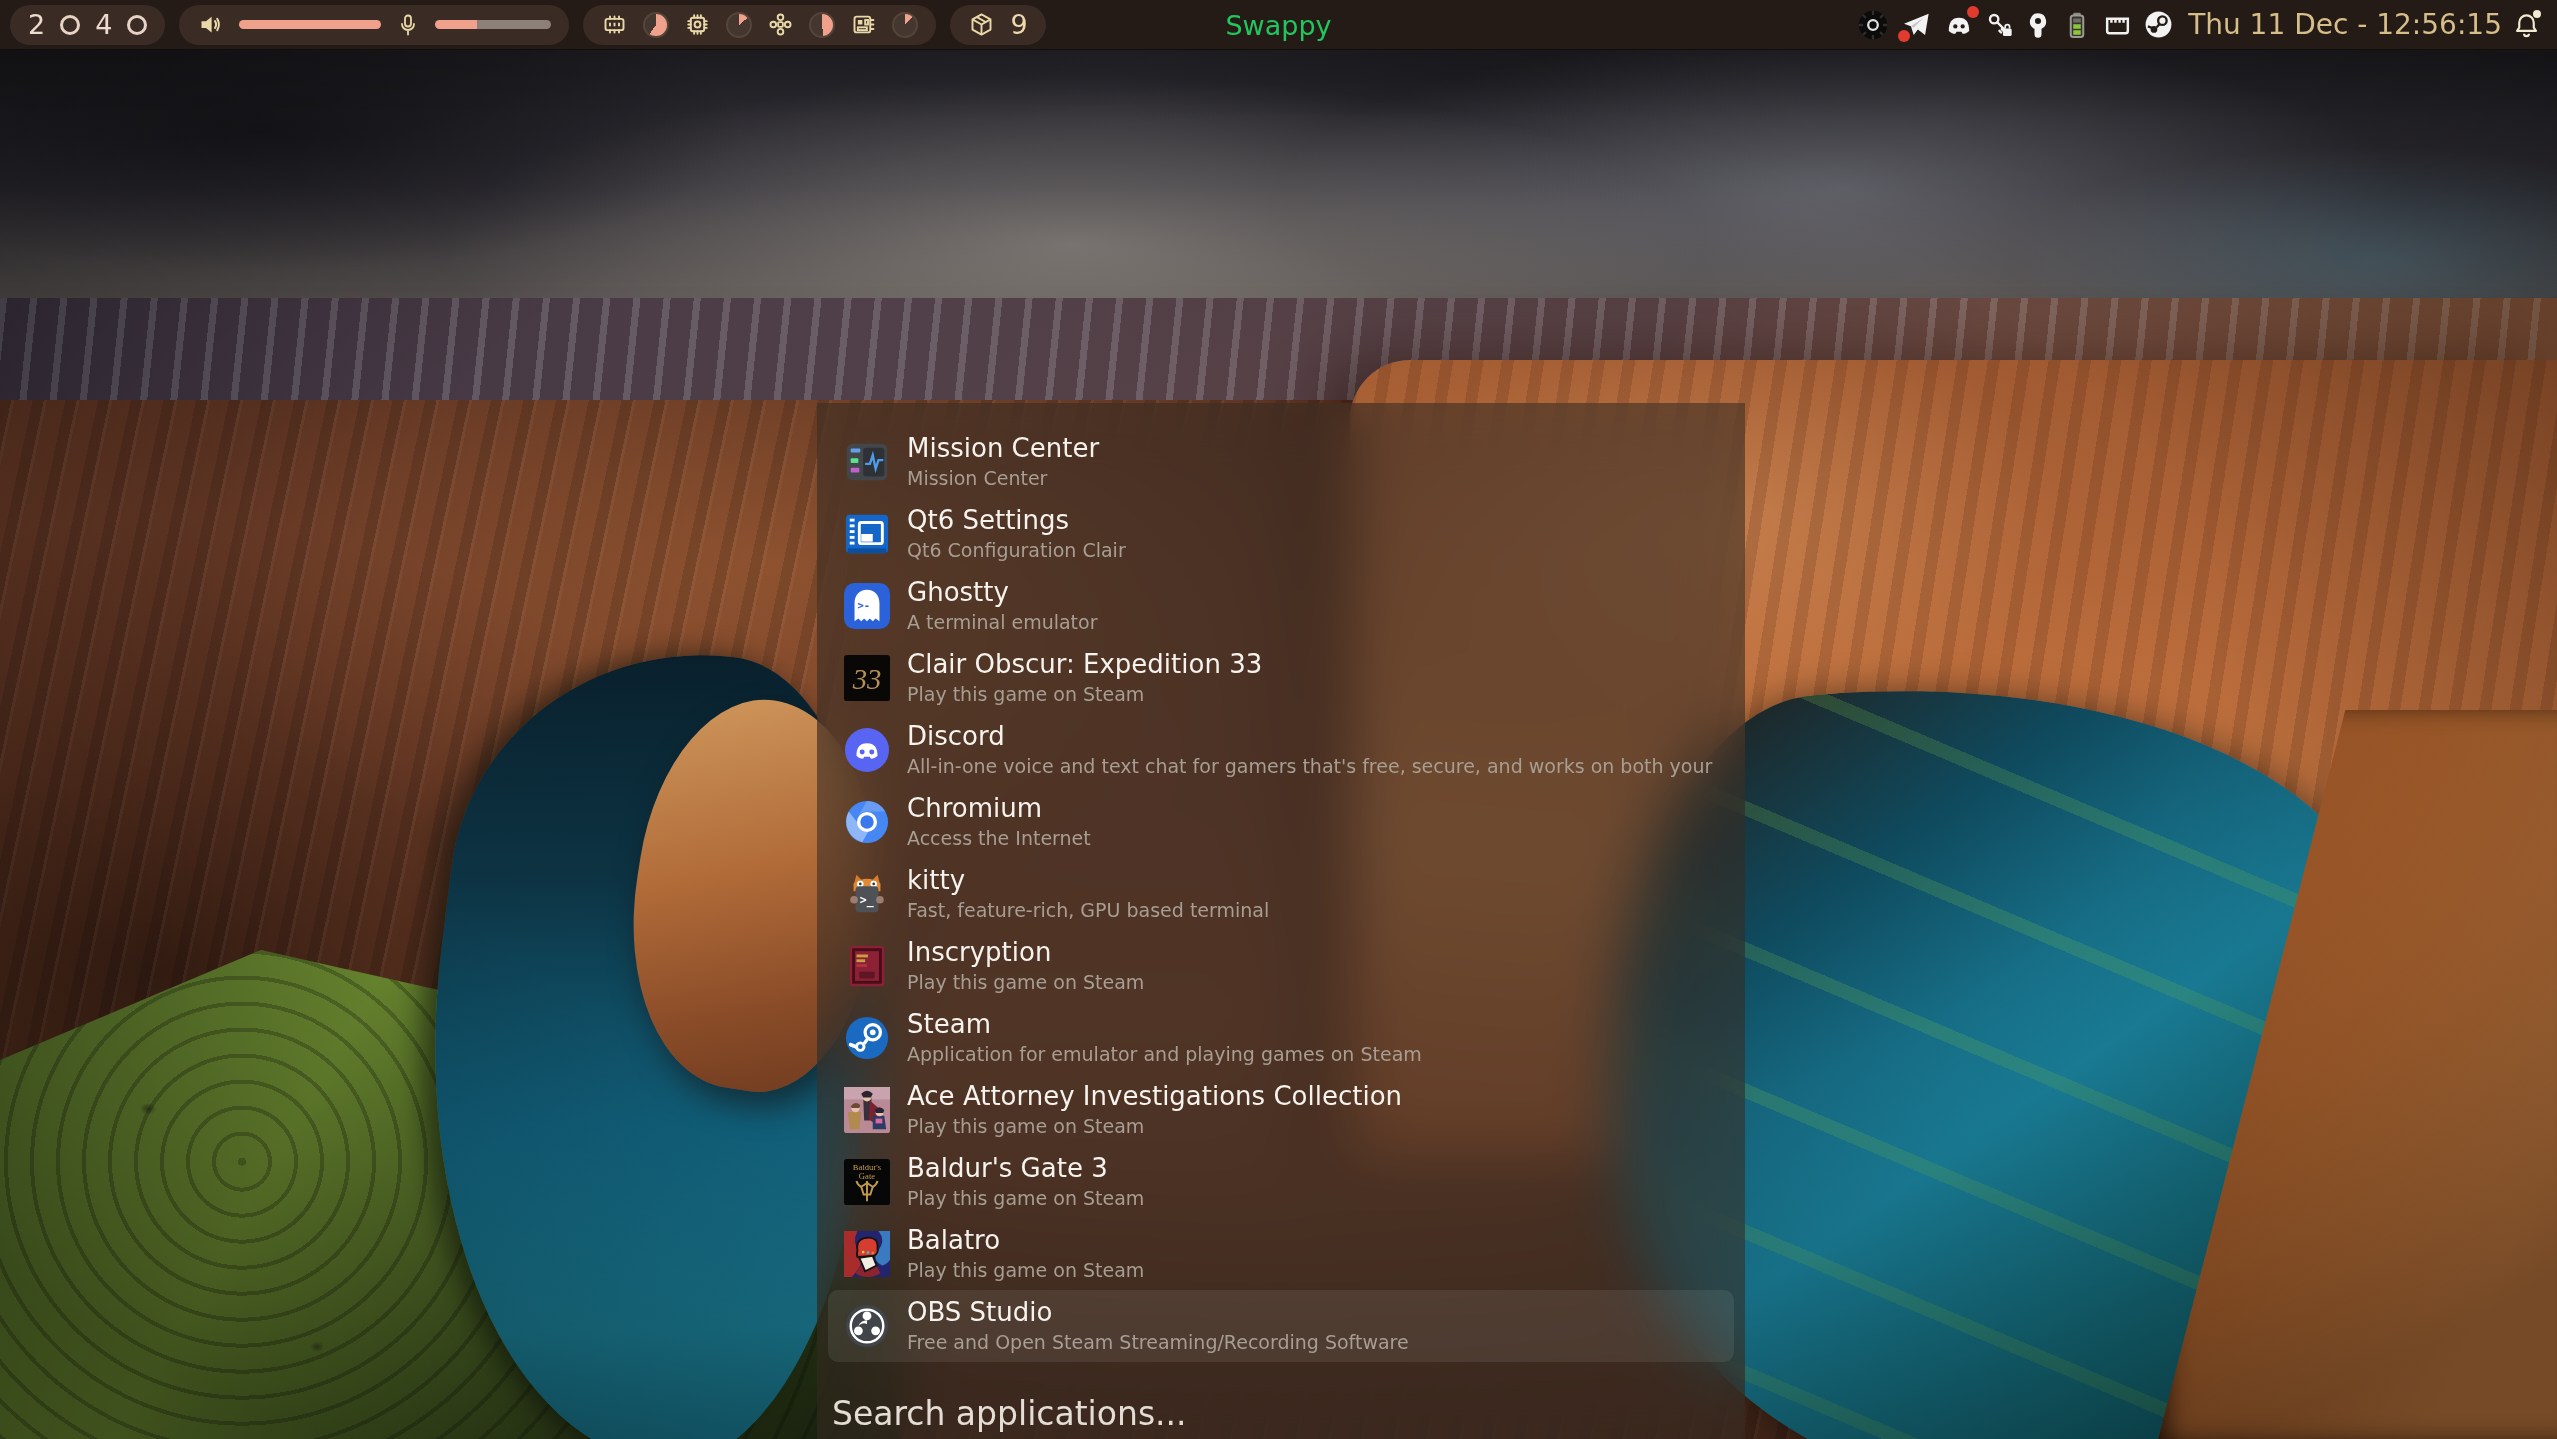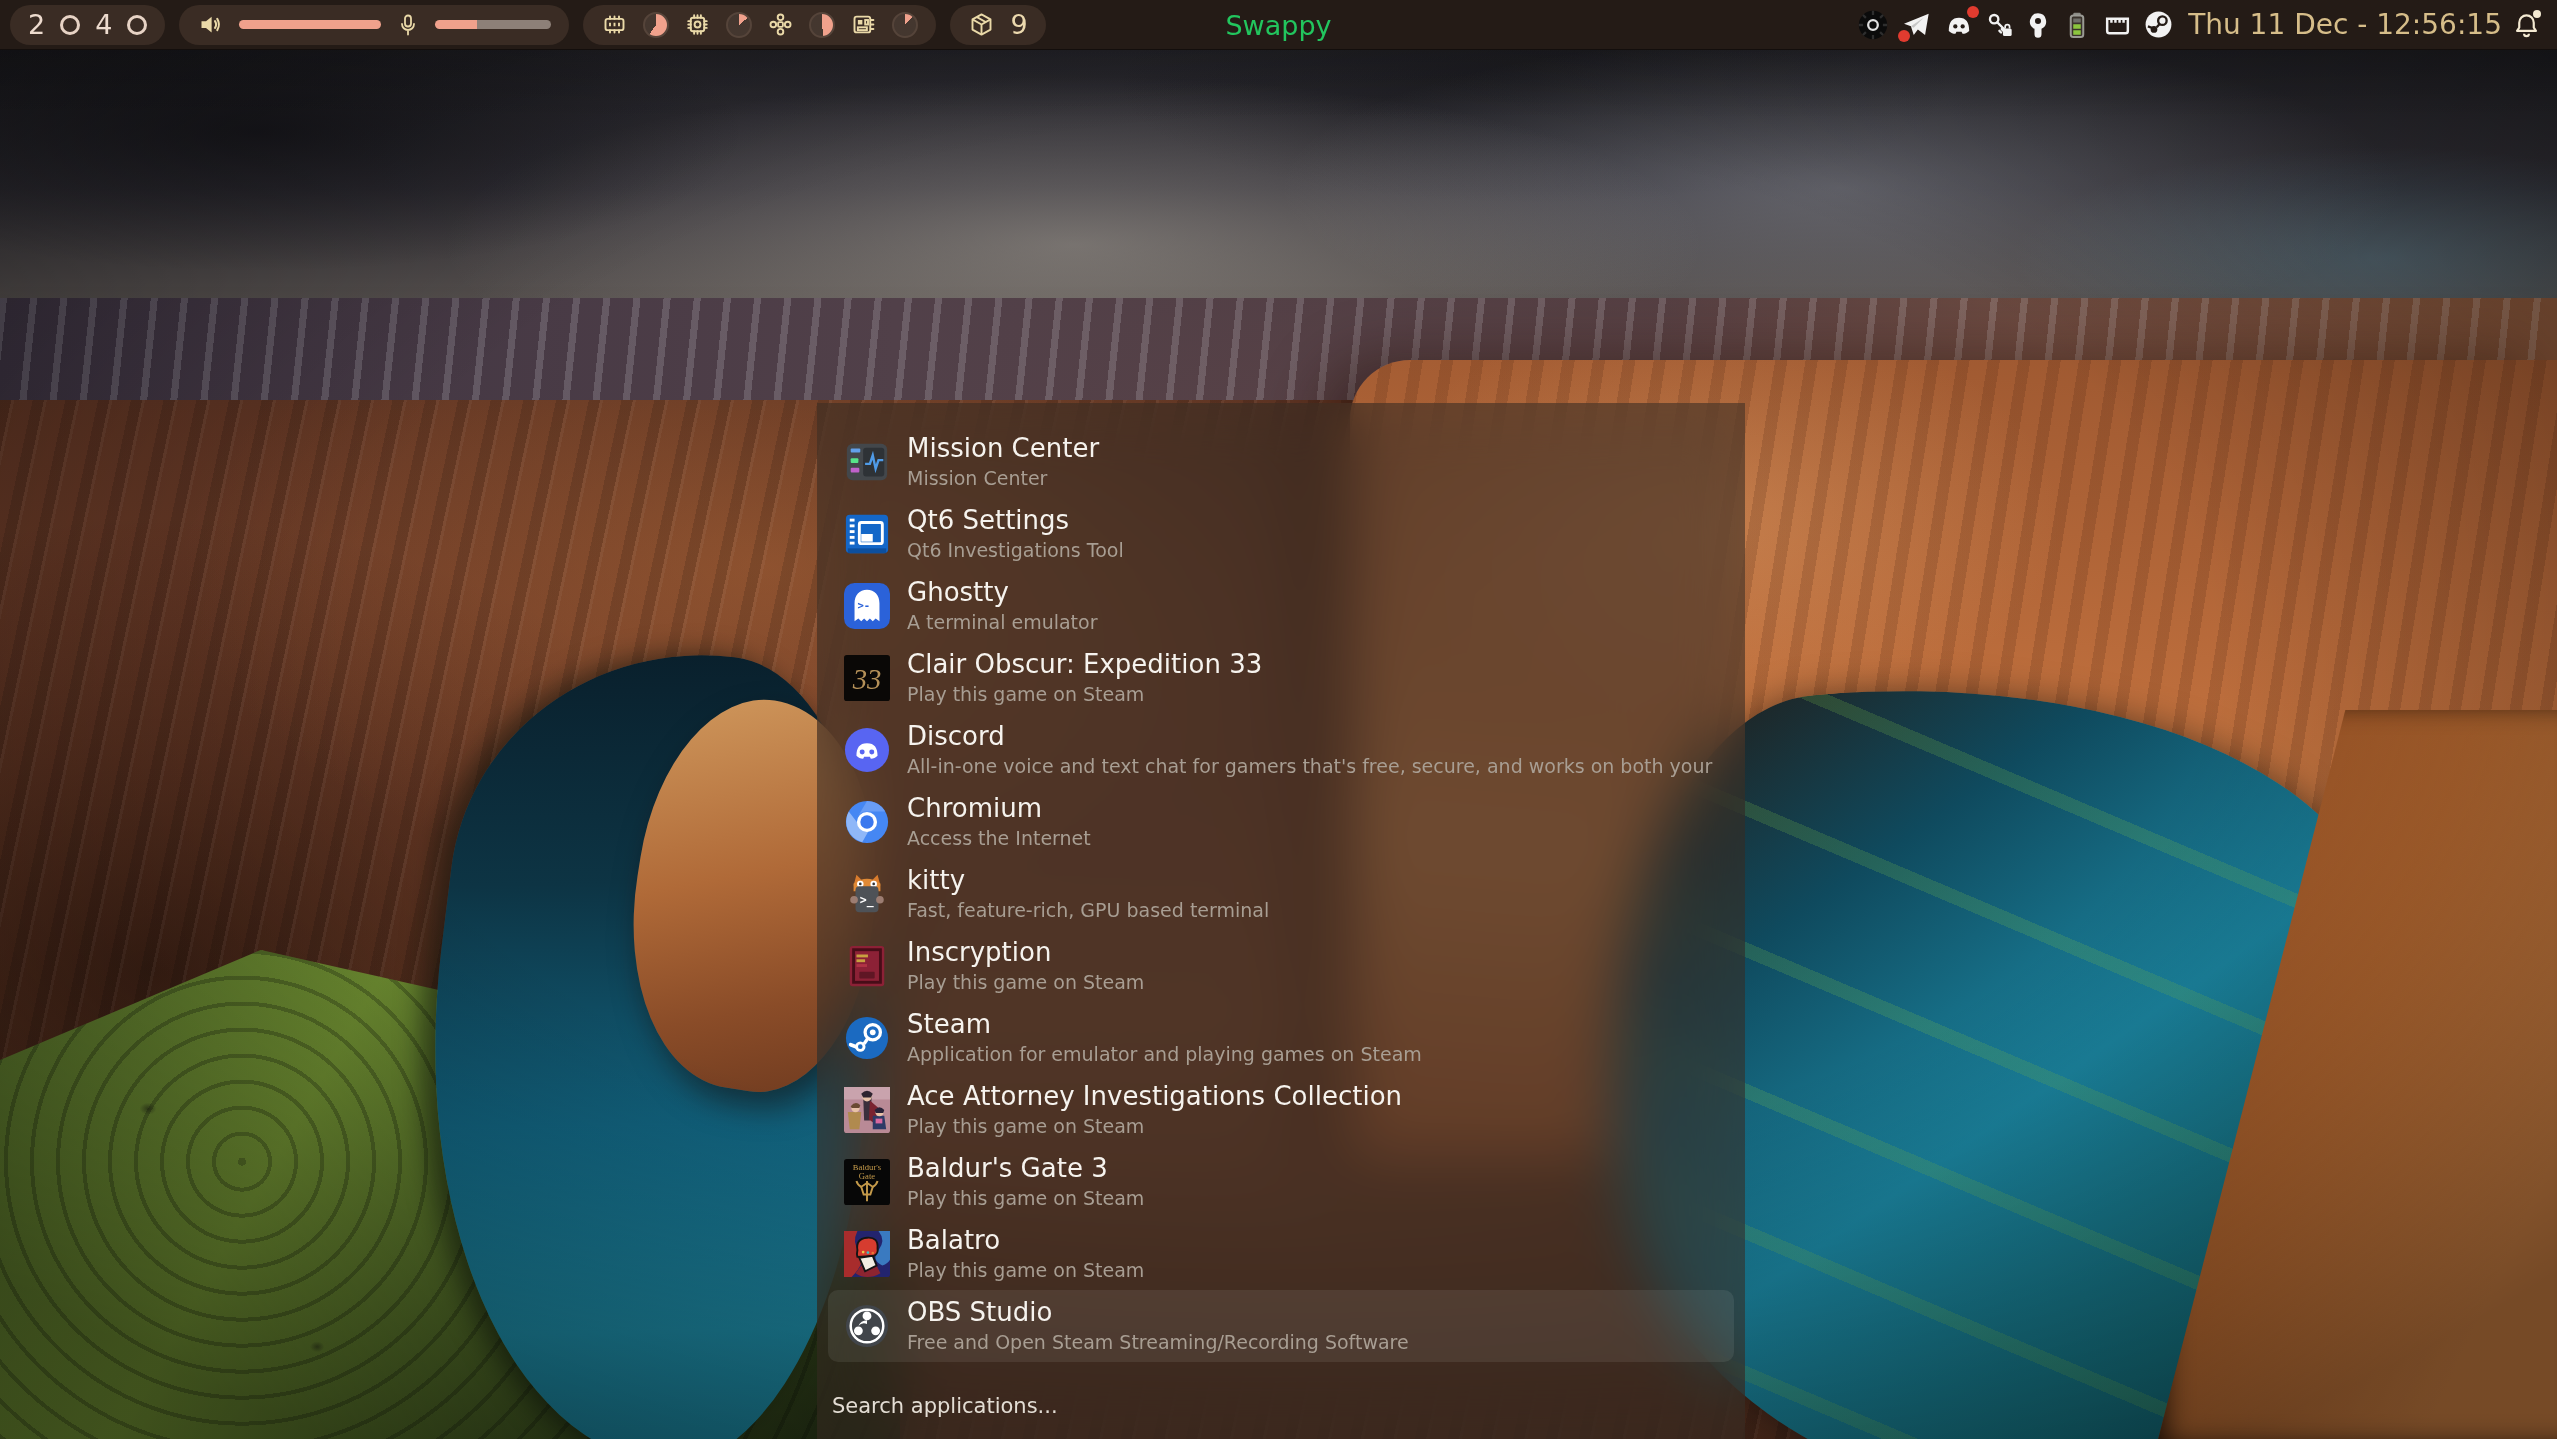--- a/index.html
+++ b/index.html
@@ -110,21 +110,21 @@
     -webkit-backdrop-filter: blur(30px) saturate(.92) brightness(.94);
     padding-top:23px; }
   .item { height:72px; margin:0 11px; padding:0 16px; display:flex; align-items:center; gap:17px; border-radius:10px; }
   .item.selected { background:rgba(255,255,255,.08); }
   .ai { width:46px; height:46px; flex:none; }
   .ai svg { width:46px; height:46px; display:block; }
   .itxt { min-width:0; }
   .t { color:#f6f3ee; font-size:26px; line-height:1.15; white-space:nowrap; }
   .d { color:#a89e93; font-size:19px; line-height:1.2; margin-top:3px; white-space:nowrap; overflow:hidden; text-overflow:clip; max-width:830px; }
   .searchrow { margin-top:32px; padding-left:15px; }
-  .search-label { color:#e3ddd4; font-size:21px; }
+  .search-label { color:#e3ddd4; font-size:33px; }
 </style>
 </head>
 <body>
 
 <div class="wallpaper">
   <div class="wp sky"></div>
   <div class="wp mesa"></div>
   <div class="wp canyon"></div>
   <div class="wp wall-right"></div>
   <div class="wp green-left"></div>
@@ -300,21 +300,21 @@
             <rect x="6" y="20" width="5" height="3"></rect>
             <rect x="6" y="26" width="5" height="3"></rect>
             <rect x="6" y="32" width="5" height="3"></rect>
           </g>
           <rect x="16" y="12" width="24" height="22" rx="2" fill="none" stroke="#fff" stroke-width="3"></rect>
           <rect x="18" y="24" width="12" height="8" fill="#fff"></rect>
         </svg>
       </div>
     <div class="itxt">
         <div class="t">Qt6 Settings</div>
-        <div class="d">Qt6 Investigations Tool</div>
+        <div class="d">Qt6 Configuration Clair</div>
       </div>
   </div>
 
   <div class="item">
     <div class="ai">
         <svg viewBox="0 0 48 48">
           <rect width="48" height="48" rx="11" fill="#2b62d9"></rect>
           <path d="M24 7c-8 0-13 6-13 14v19l4-3 3 3 3-3 3 3 3-3 3 3 3-3 4 3V21c0-8-5-14-13-14z" fill="#fff"></path>
           <text x="14" y="27" font-family="DejaVu Sans Mono, monospace" font-size="11" font-weight="bold" fill="#2b62d9">&gt;-</text>
         </svg>

